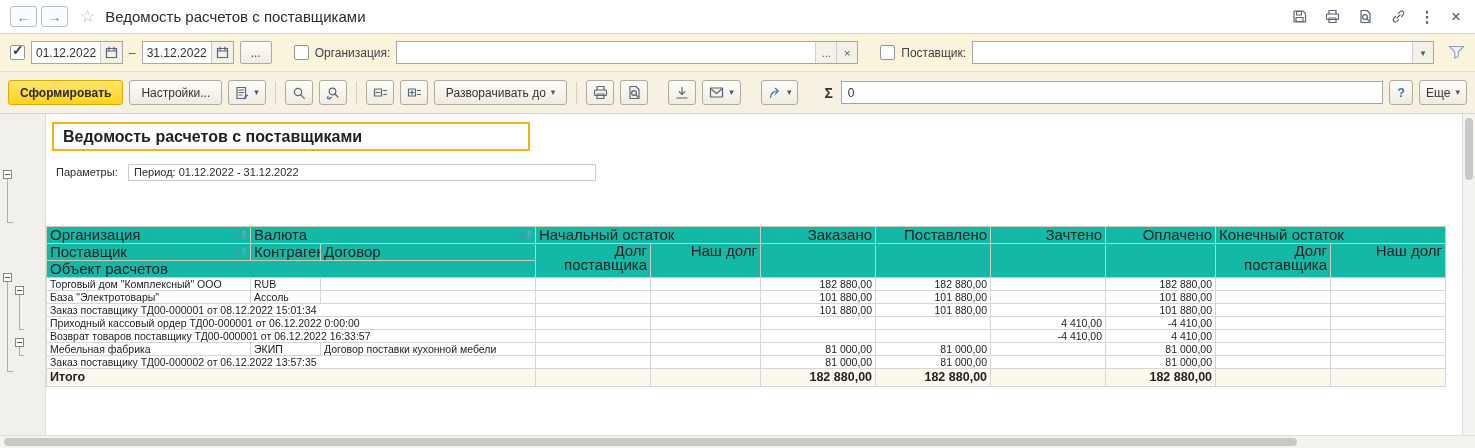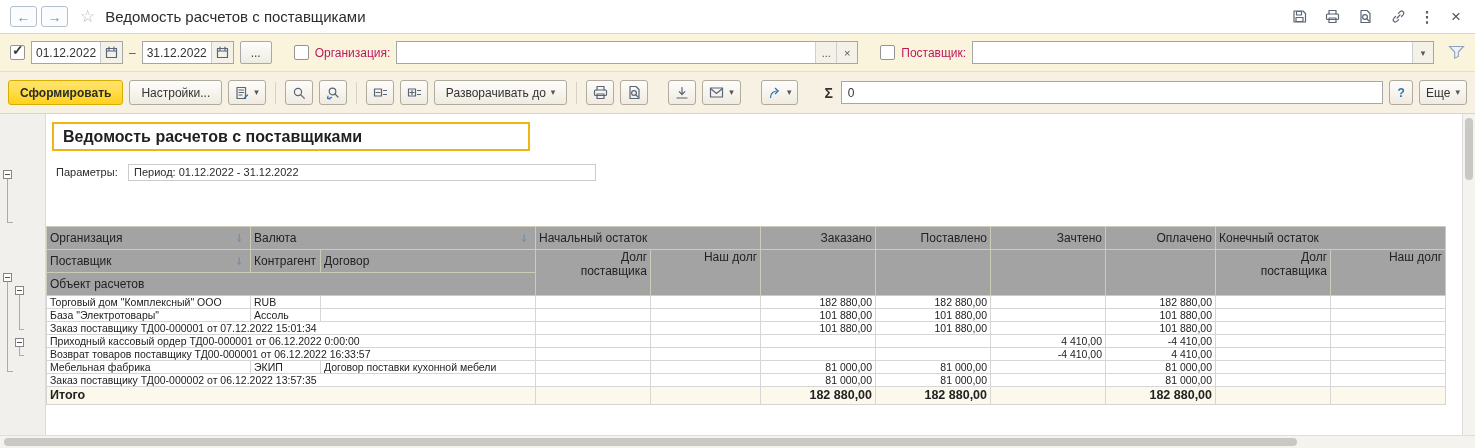--- a/index.html
+++ b/index.html
@@ -23,21 +23,21 @@
   
   .filterbar{height:38px;background:#fbf4dc;border-bottom:1px solid #e5dfc9;display:flex;align-items:center;padding:0 10px;gap:6px}
   .chk{flex:none;width:15px;height:15px;background:#fff;border:1px solid #949494;border-radius:2px;position:relative;display:inline-block}
   .chk .checkmark{position:absolute;left:1px;top:-4px;font-size:14px;color:#3c3c3c;font-weight:bold}
   .datefield{display:flex;align-items:stretch;height:23px;border:1px solid #a6a6a6;background:#fff;flex:none}
   .datein{width:68px;border:none;outline:none;padding:0 4px;background:transparent}
   .calbtn{width:22px;border:none;border-left:1px solid #c9c9c9;background:#f3f1e8;display:flex;align-items:center;justify-content:center}
   .dash{color:#555;flex:none}
   .morebtn{width:32px;height:23px;border:1px solid #a9a9a9;border-radius:2px;background:linear-gradient(#fdfdfc,#efece1);font-size:12px;line-height:10px;color:#444;flex:none}
   .spacer8{width:10px;flex:none}
-  .flabel{color:#be185d;white-space:nowrap;flex:none}
+  .flabel{color:#404040;white-space:nowrap;flex:none}
   .inputwrap{display:flex;align-items:stretch;height:23px;border:1px solid #a6a6a6;background:#fff;flex:1 1 0;min-width:60px}
   .fin{flex:1;border:none;outline:none;padding:0 5px;background:transparent;min-width:20px}
   .inbtn{width:21px;border:none;border-left:1px solid #cfcfcf;background:#f3f1e8;font-size:11px;color:#555;display:flex;align-items:center;justify-content:center}
   .inbtn.combo{font-size:9px}
   .funnel{flex:none;margin-left:8px;display:inline-flex;align-items:center}
 
   
   .toolbar{height:42px;background:#f6f1e3;border-bottom:1px solid #d9d4c4;display:flex;align-items:center;padding:0 8px;gap:6px}
   .btn{height:25px;border:1px solid #b0ab9c;border-radius:3px;background:linear-gradient(#fefdfb,#efebe0);padding:0 11px;display:inline-flex;align-items:center;gap:5px;white-space:nowrap;color:#333}
   .btn.primary{background:linear-gradient(#ffe571,#ffd21c);border-color:#d9ac00;font-weight:bold;color:#2b2b2b}
@@ -61,21 +61,21 @@
   .sheet{position:absolute;left:46px;top:0;right:13px;bottom:0;background:#fff}
 
   .rtitle{position:absolute;left:6px;top:8px;width:478px;height:29px;border:2px solid #efb514;background:#fff;font-size:16px;font-weight:bold;line-height:25px;padding:0 9px;color:#1f1f1f;white-space:nowrap}
   .params{position:absolute;left:10px;top:50px;display:flex;font-size:11px;color:#2b2b2b}
   .plabel{width:64px;margin-right:8px;padding-top:2px;white-space:nowrap}
   .pcell{width:468px;border:1px solid #cbcbcb;padding:1px 5px;height:17px;line-height:13px;white-space:nowrap;background:#fff}
   .pcell+.pcell{margin-top:-1px}
 
   table.grid{position:absolute;left:0;top:112px;width:1399px;border-collapse:collapse;table-layout:fixed;font-size:10.5px;color:#222}
   .grid th,.grid td{border:1px solid #d6d6d6;padding:0 3px;height:13px;line-height:12px;overflow:hidden;white-space:nowrap;font-weight:normal;text-align:left;vertical-align:middle}
-  .grid thead th{background:#a3a3a3;border-color:#cecbb8;font-size:12px;height:23px}
+  .grid thead th{background:#14b8a6;border-color:#cecbb8;font-size:15px;height:17px}
   .hflex{display:flex;justify-content:space-between;align-items:center;gap:3px}
   .grid .num{text-align:right}
   .grid th.pre{white-space:pre-line;vertical-align:top;line-height:14px;height:30px}
   .grid td.name{color:#222}
   .ind0{padding-left:4px}
   .ind1{padding-left:18px}
   .ind2{padding-left:30px}
   tr.total td{font-size:12.5px;font-weight:bold;height:18px;line-height:17px;background:#fcf9ec}
 
   
@@ -378,21 +378,21 @@
               <td class="num"></td>
               <td class="num"></td>
               <td class="num">101 880,00</td>
               <td class="num">101 880,00</td>
               <td class="num"></td>
               <td class="num">101 880,00</td>
               <td class="num"></td>
               <td class="num"></td>
             </tr>
             <tr>
-              <td class="name ind2" colspan="3">Заказ поставщику ТД00-000001 от 07.12.2022 15:01:34</td>
+              <td class="name ind2" colspan="3">Заказ поставщику ТД00-000001 от 08.12.2022 15:01:34</td>
               <td class="num"></td>
               <td class="num"></td>
               <td class="num">101 880,00</td>
               <td class="num">101 880,00</td>
               <td class="num"></td>
               <td class="num">101 880,00</td>
               <td class="num"></td>
               <td class="num"></td>
             </tr>
             <tr>

